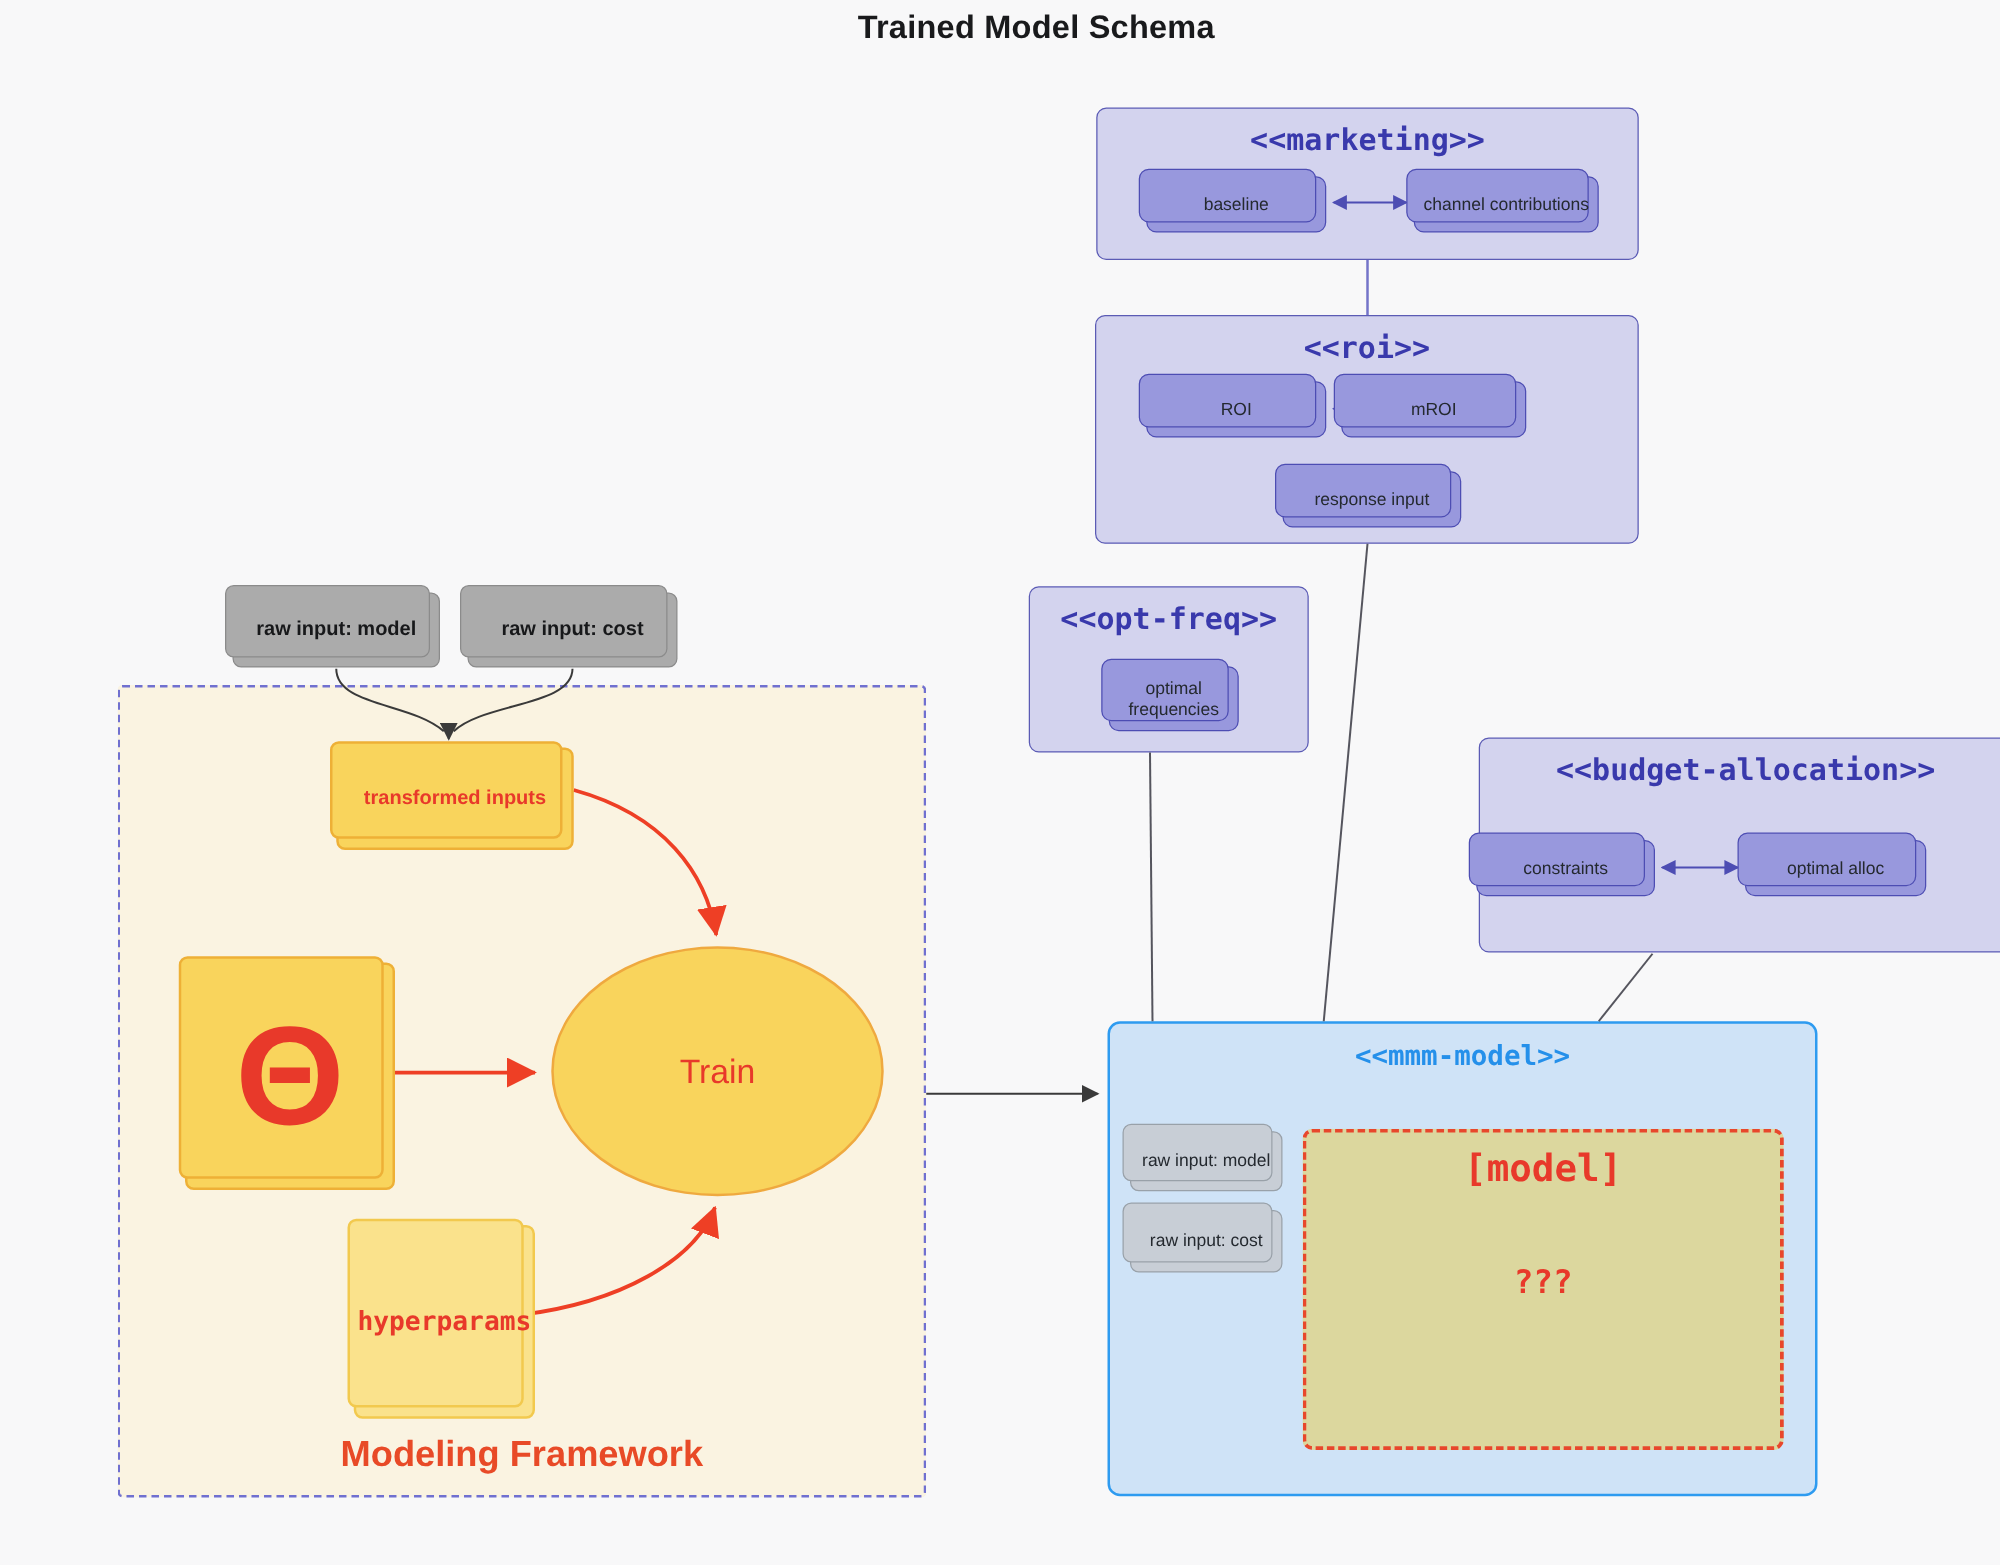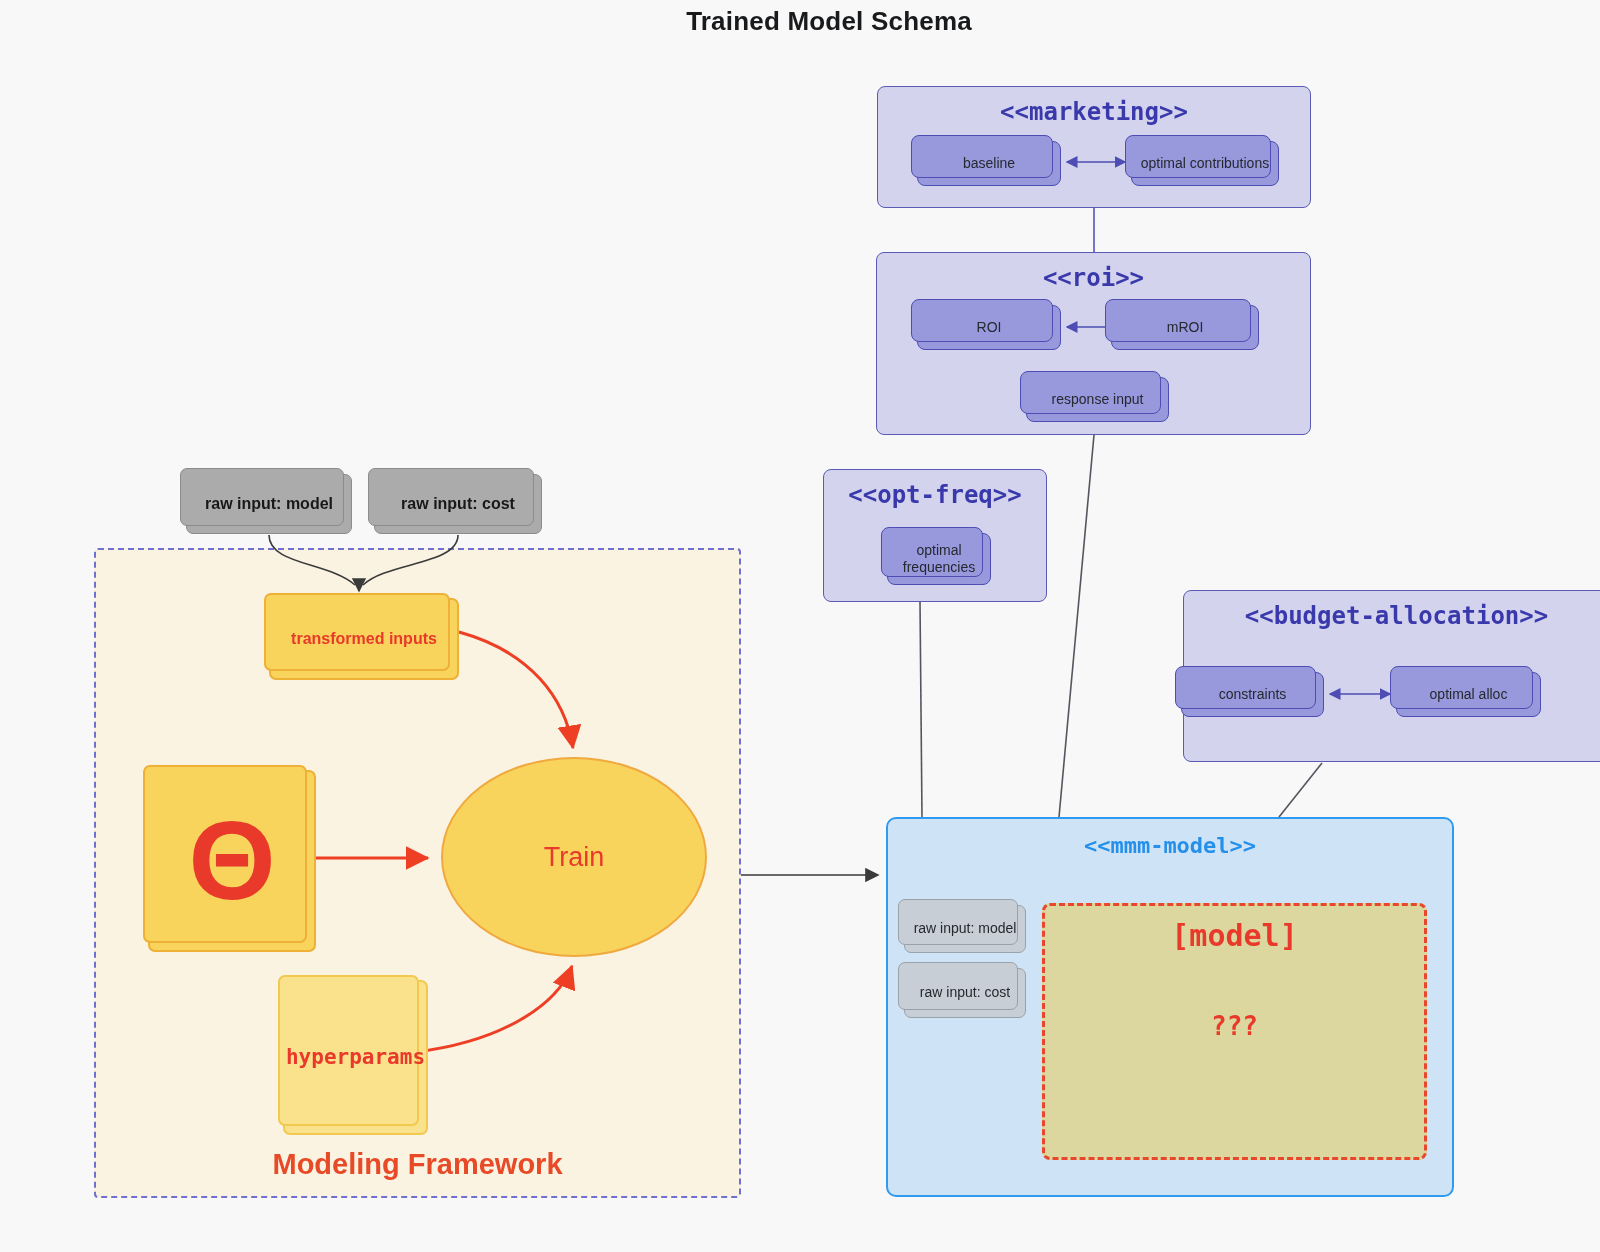--- a/index.html
+++ b/index.html
@@ -121,24 +121,24 @@
     <path d="M1065,435 L1030,817" fill="none" stroke="#55555e" stroke-width="1.6"></path>
     <path d="M891,602 L893,817" fill="none" stroke="#55555e" stroke-width="1.6"></path>
     <path d="M1293,763 L1250,817" fill="none" stroke="#55555e" stroke-width="1.6"></path>
 
     <path d="M1038,162 L1096,162" fill="none" stroke="#4d4db3" stroke-width="1.5" marker-start="url(#ap)" marker-end="url(#ap)"></path>
     <path d="M1038,327 L1096,327" fill="none" stroke="#4d4db3" stroke-width="1.5" marker-start="url(#ap)" marker-end="url(#ap)"></path>
     <path d="M1301,694 L1361,694" fill="none" stroke="#4d4db3" stroke-width="1.5" marker-start="url(#ap)" marker-end="url(#ap)"></path>
   </svg>
 
   <div class="node purple stack" style="left:888px;top:141px;width:144px;height:45px">baseline</div>
-  <div class="node purple stack" style="left:1102px;top:141px;width:148px;height:45px">optimal contributions</div>
+  <div class="node purple stack" style="left:1102px;top:141px;width:148px;height:45px">channel contributions</div>
 
   <div class="node purple stack" style="left:888px;top:305px;width:144px;height:45px">ROI</div>
-  <div class="node purple stack" style="left:1082px;top:305px;width:148px;height:45px">mROI</div>
+  <div class="node purple stack" style="left:1044px;top:305px;width:148px;height:45px">mROI</div>
   <div class="node purple stack" style="left:997px;top:377px;width:143px;height:45px">response input</div>
 
   <div class="node purple stack" style="left:858px;top:533px;width:104px;height:52px">optimal frequencies</div>
 
   <div class="node purple stack" style="left:1152px;top:672px;width:143px;height:45px">constraints</div>
   <div class="node purple stack" style="left:1367px;top:672px;width:145px;height:45px">optimal alloc</div>
 
   <div class="node graydark stack" style="left:157px;top:474px;width:166px;height:60px">raw input: model</div>
   <div class="node graydark stack" style="left:345px;top:474px;width:168px;height:60px">raw input: cost</div>
 

